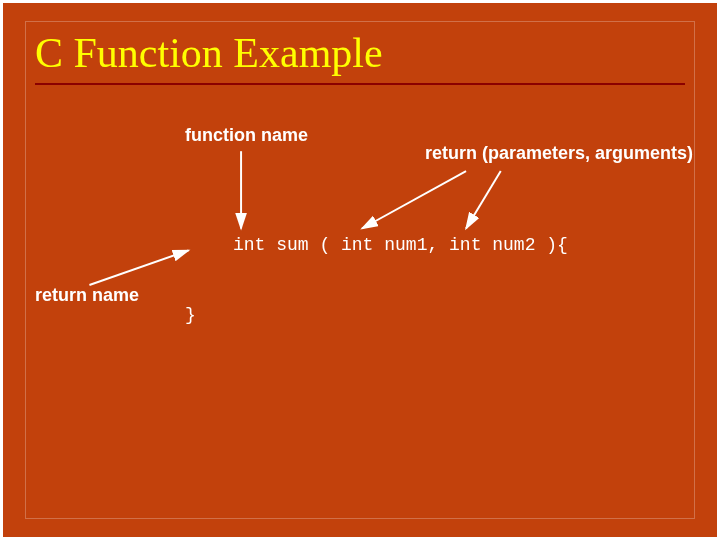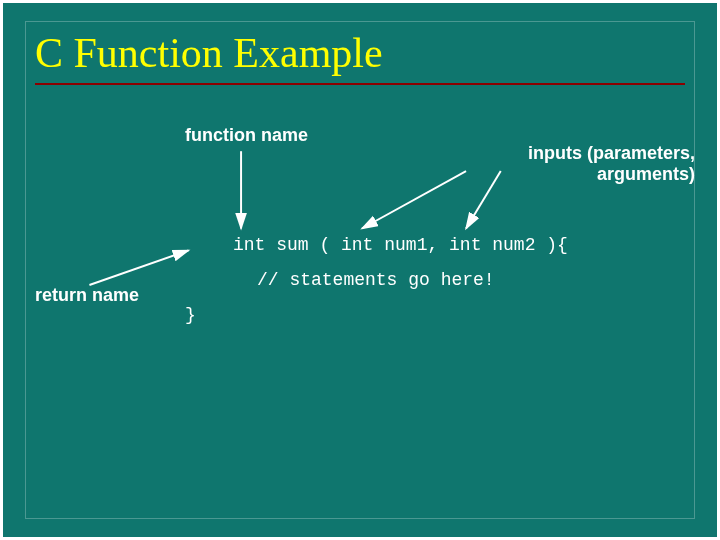--- a/index.html
+++ b/index.html
@@ -1,19 +1,19 @@
 <!DOCTYPE html>
 <html><head>
 <meta charset="utf-8">
 <style>
   * { margin: 0; padding: 0; box-sizing: border-box; }
   html, body { width: 720px; height: 540px; background: #000; overflow: hidden; }
   .slide {
     width: 720px; height: 540px;
-    background: #0f766e;
+    background: #c2410c;
     border: 3px solid #fff;
     padding: 18px 22px;
     position: relative;
   }
   .inner-frame {
     position: absolute;
     top: 18px; left: 22px; right: 22px; bottom: 18px;
     border: 1px solid rgba(255,255,255,0.25);
     pointer-events: none;
   }
@@ -27,21 +27,20 @@
   .title-underline {
     border: 0;
     border-top: 2px solid #8b0000;
     margin: 0 10px 0 10px;
   }
   .content {
     position: relative;
     width: 100%;
     height: 380px;
     margin-top: 10px;
-    text-align: right;
   }
   .label {
     position: absolute;
     color: #fff;
     font-family: Arial, Helvetica, sans-serif;
     font-size: 18px;
     font-weight: 700;
   }
   .label-fname { top: 30px; left: 160px; }
   .label-inputs { top: 48px; left: 400px; }
@@ -68,25 +67,24 @@
 
 <div class="slide">
   <div class="inner-frame"></div>
 
   <h1 class="title">C Function Example</h1>
   <hr class="title-underline">
 
   <div class="content">
 
     <div class="label label-fname">function name</div>
-    <div class="label label-inputs">inputs (parameters, arguments)</div>
+    <div class="label label-inputs">return (parameters, arguments)</div>
     <div class="label label-return">return name</div>
 
     <div class="code code-sig">int sum ( int num1, int num2 ){</div>
-    <div class="code code-comment">// statements go here!</div>
     <div class="code code-close">}</div>
 
     <svg class="arrows" viewBox="0 0 676 380">
       <defs>
         <marker id="ah" markerWidth="10" markerHeight="10" refX="8" refY="3" orient="auto" markerUnits="strokeWidth">
           <path d="M0,0 L0,6 L9,3 z" fill="#ffffff"></path>
         </marker>
       </defs>
 
       <line x1="218" y1="55" x2="218" y2="133" stroke="#ffffff" stroke-width="2" marker-end="url(#ah)"></line>

